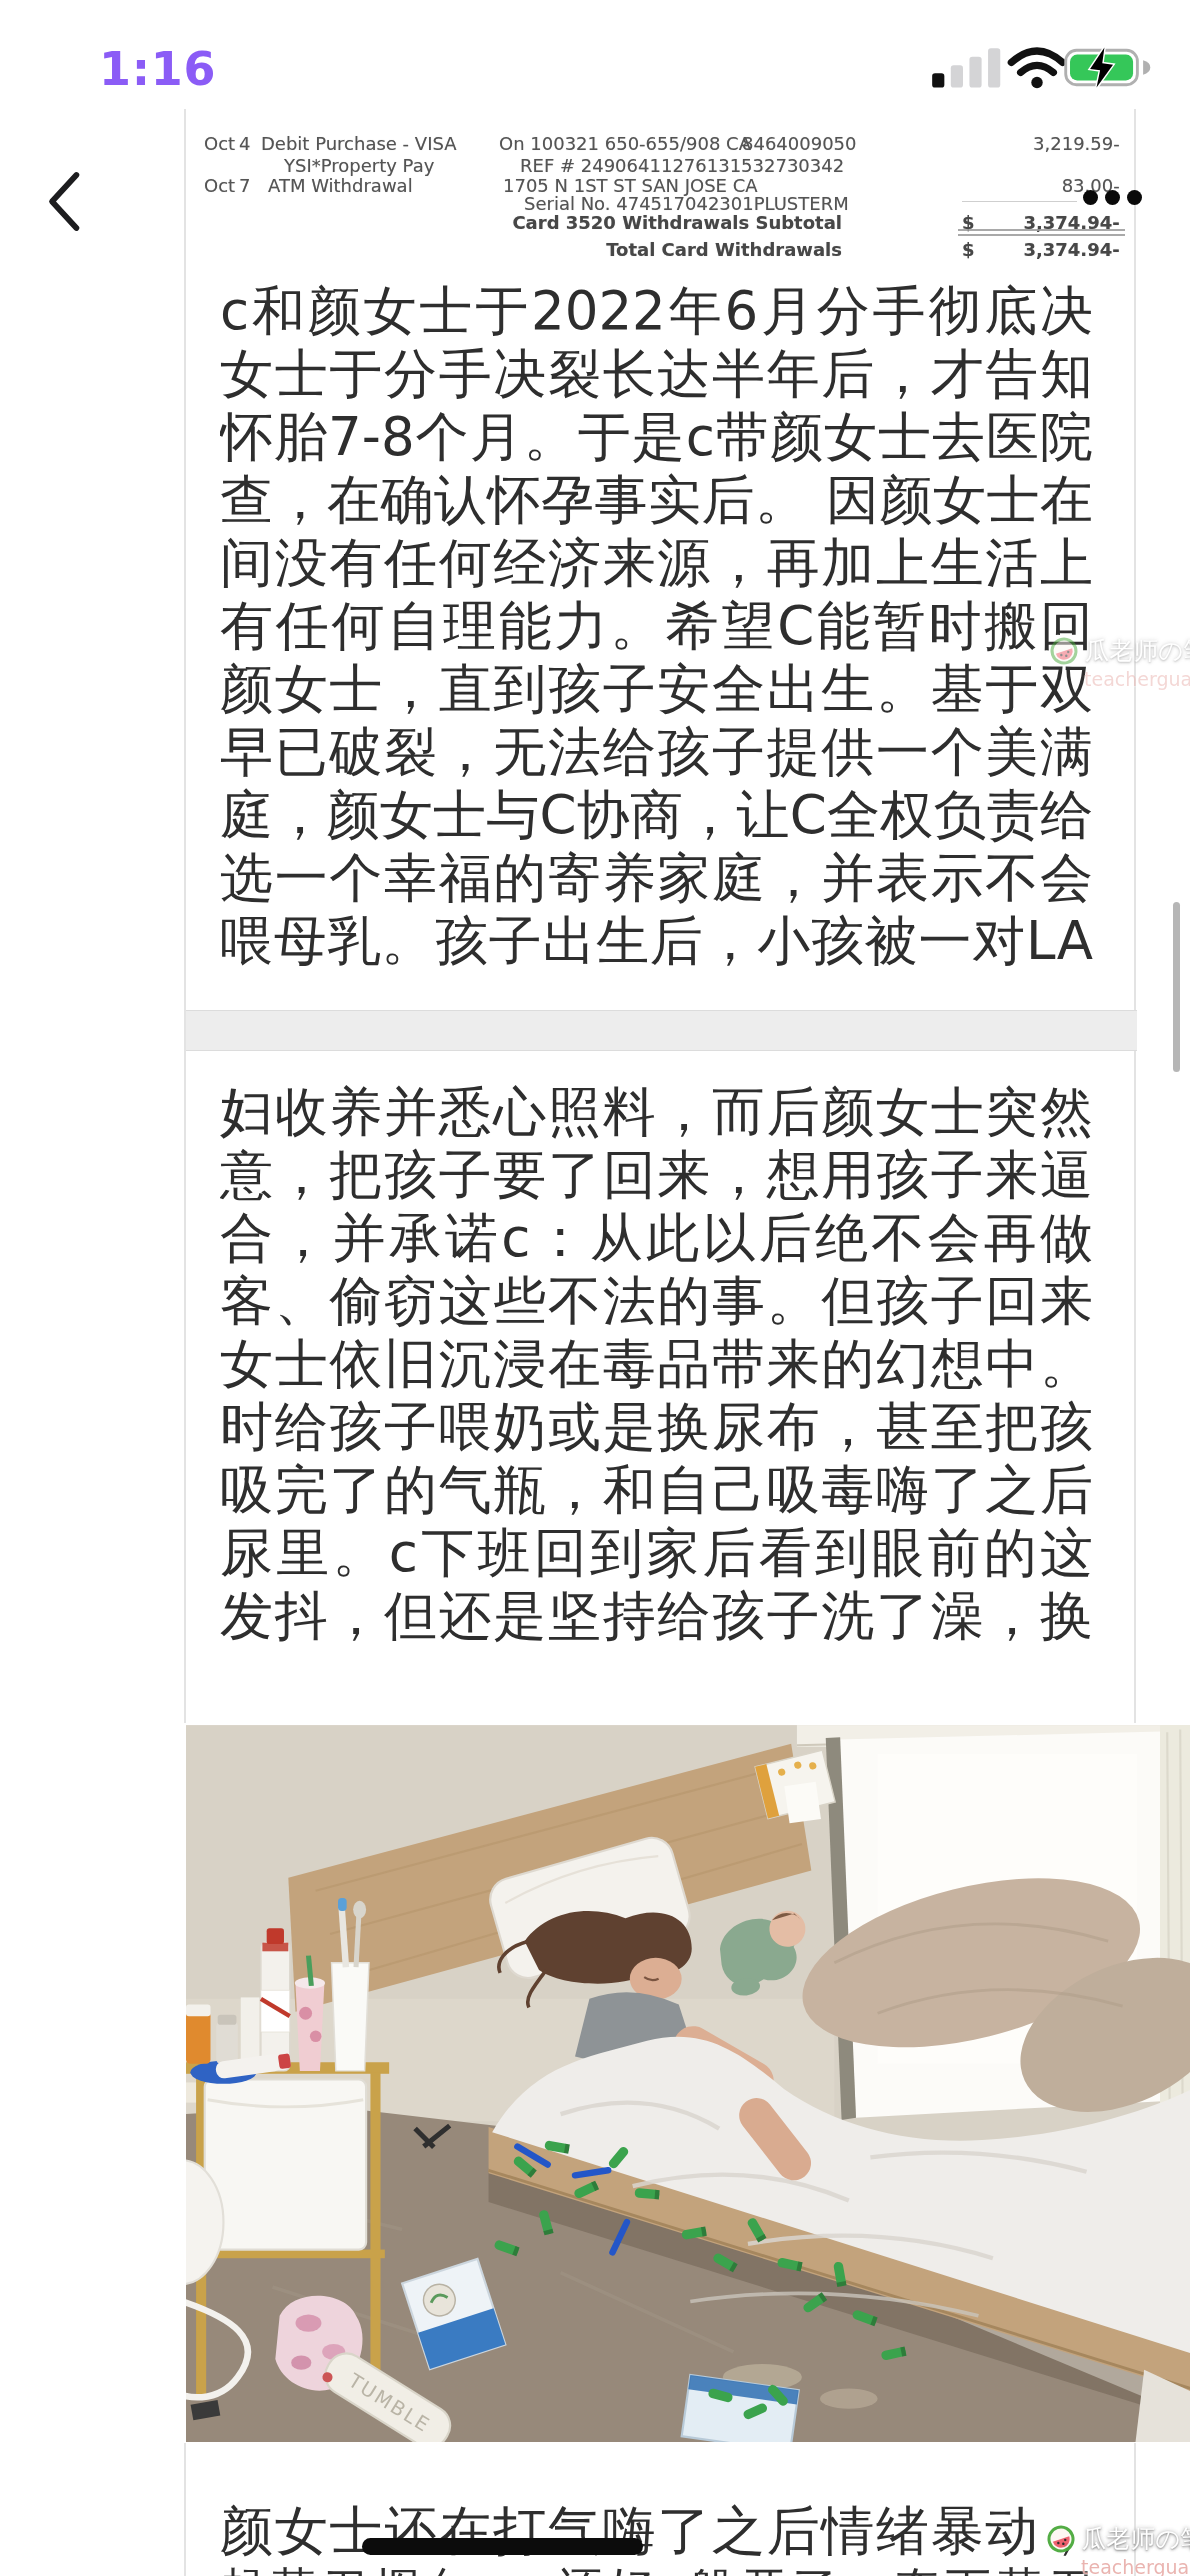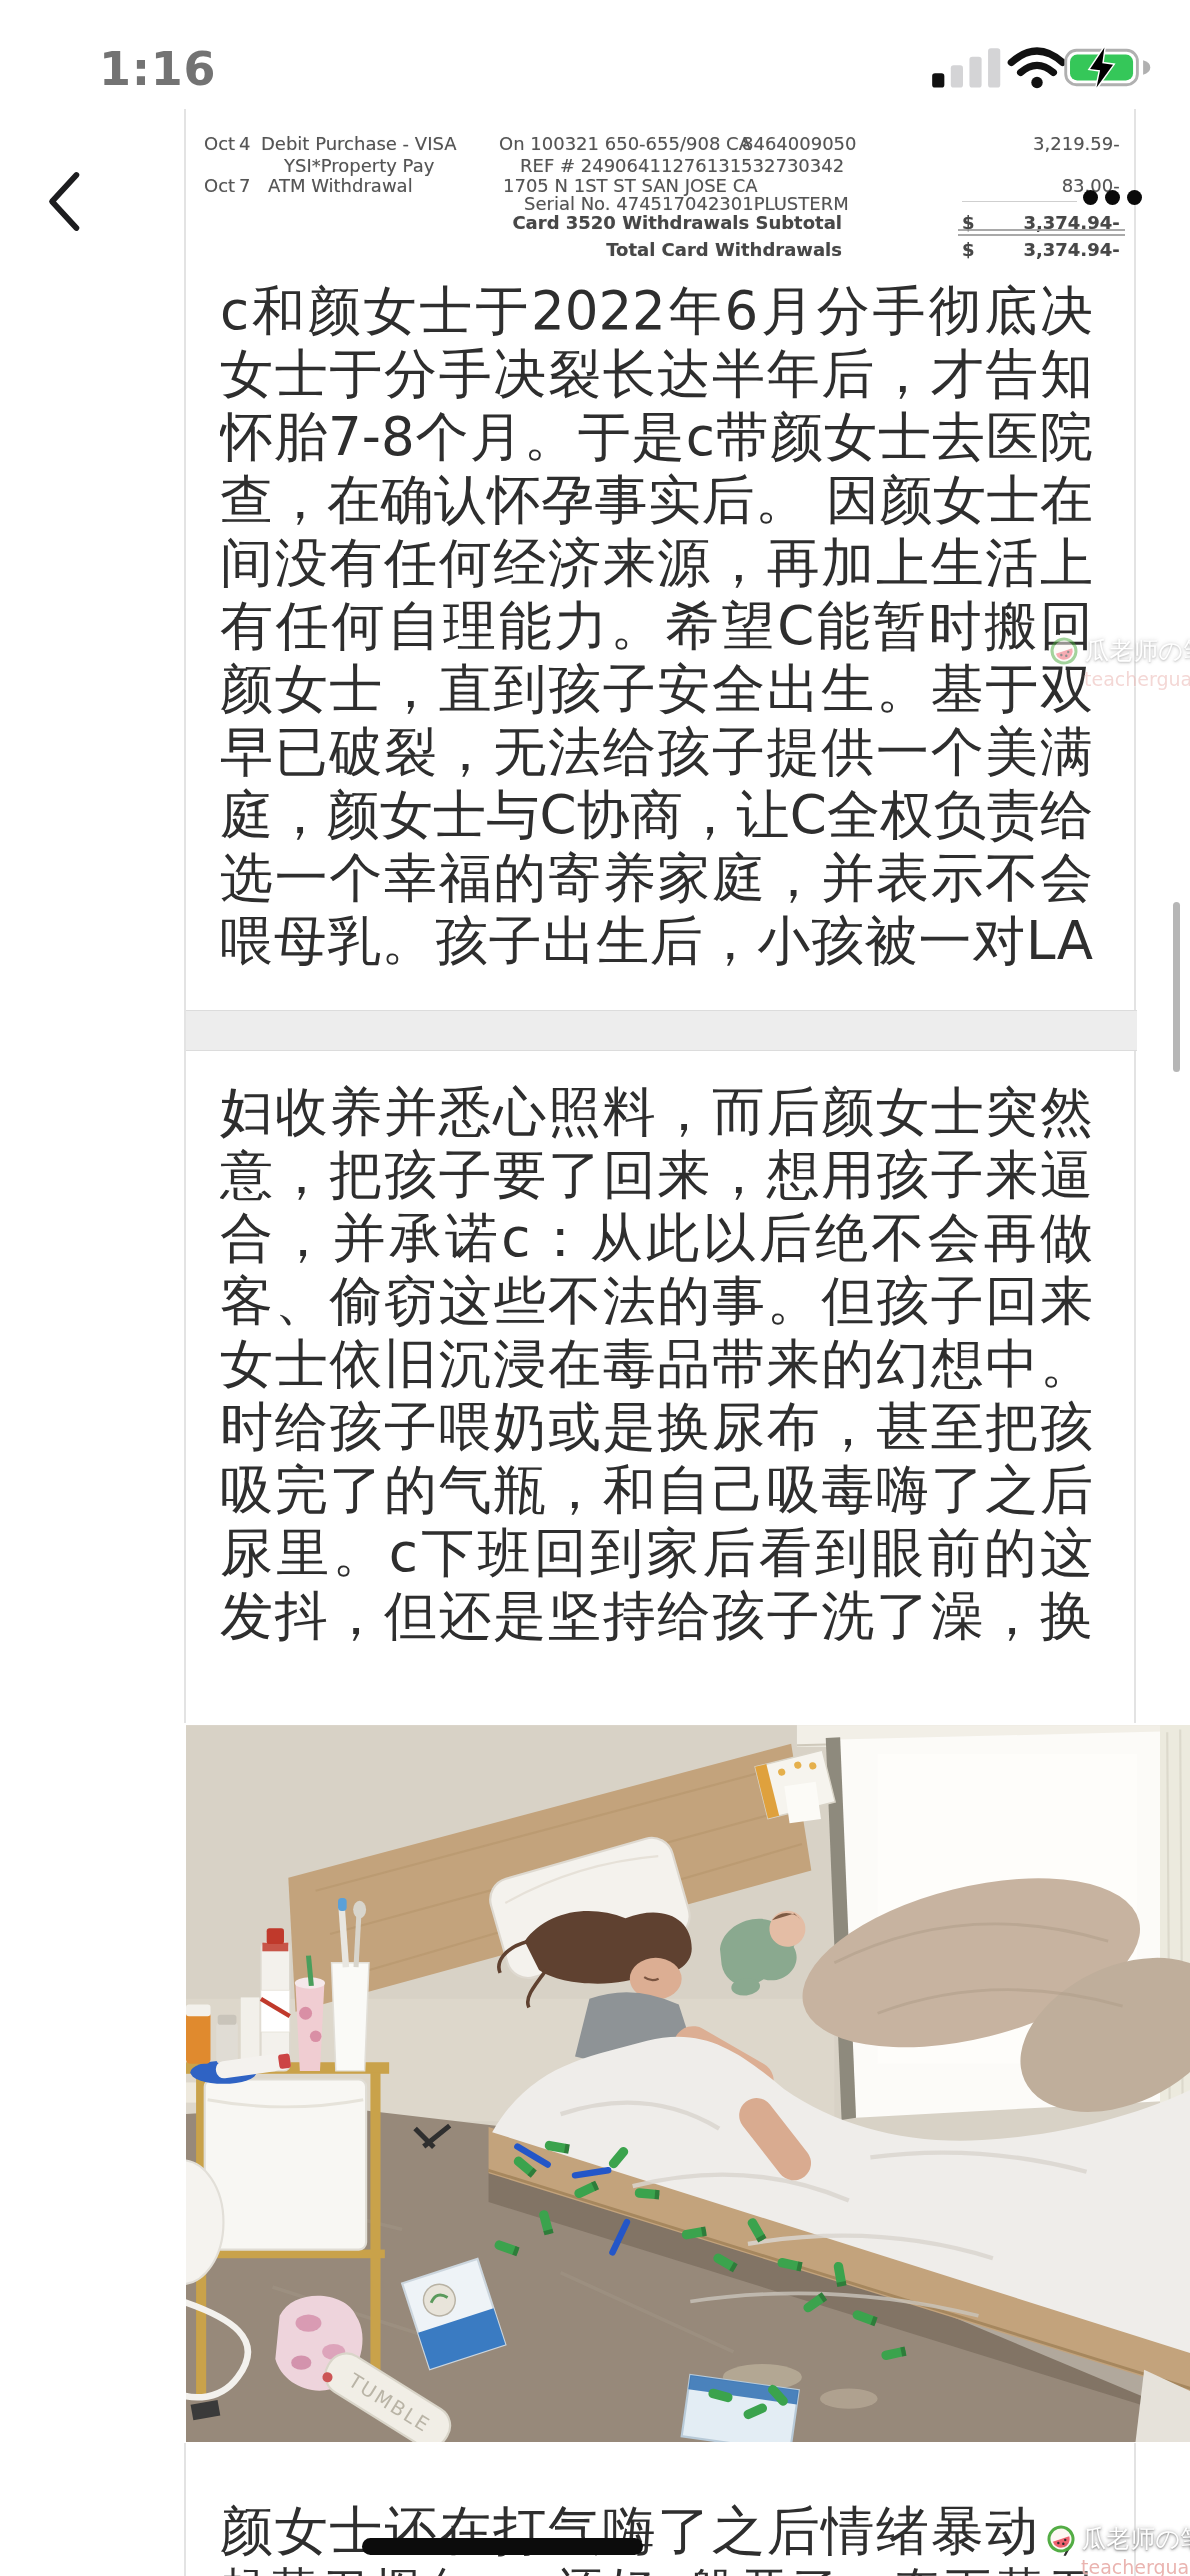--- a/index.html
+++ b/index.html
@@ -1,20 +1,20 @@
 <!DOCTYPE html>
 <html style="--text_dark: #2e2e2e; --scan_text: #545454; --border: #e3e3e3; --separator: #ededed; --redaction: #0c0c0c; --battery_green: #35c759; --watermark_pink: #e9b0ac; --wall: #d8d2c6; --wood: #c3a37c; --duvet: #efedea; --carpet: #97897a; --canister: #3ba34d; --blanket: #c7b3a0; --hair: #5f4130; --skin: #dcae93; --baby: #8aa98f; --gold: #c9a24a; --window_light: #fcfbf8;font-size:11.5px"><head>
 <meta charset="utf-8">
 <style>
   html,body{margin:0;padding:0;}
   body{width:1190px;height:2576px;background:#fff;font-family:"DejaVu Sans","Liberation Sans",sans-serif;overflow:hidden;}
   #screen{position:relative;width:1190px;height:2576px;background:#fff;overflow:hidden;}
   .abs{position:absolute;}
   
-  .time{left:99px;top:42px;font-size:46px;font-weight:700;color:#737373;letter-spacing:0.7px;}
+  .time{left:99px;top:42px;font-size:46px;font-weight:700;color:#8b5cf6;letter-spacing:0.7px;}
   
   .col-border{width:2.2px;background:var(--border);}
   
   .srow{position:absolute;font-size:18px;color:var(--scan_text);white-space:nowrap;text-shadow:0 0 0.7px rgba(90,90,90,.45);}
   .srow.bold{font-weight:700;color:#474747;}
   .amount{text-align:right;}
   .dot{position:absolute;width:15px;height:15px;border-radius:50%;background:#0a0a0a;}
   .rule{position:absolute;background:#9a9a9a;height:2.2px;opacity:.85;}
   .hairline{position:absolute;background:#cfcfcf;height:1.4px;}
   

